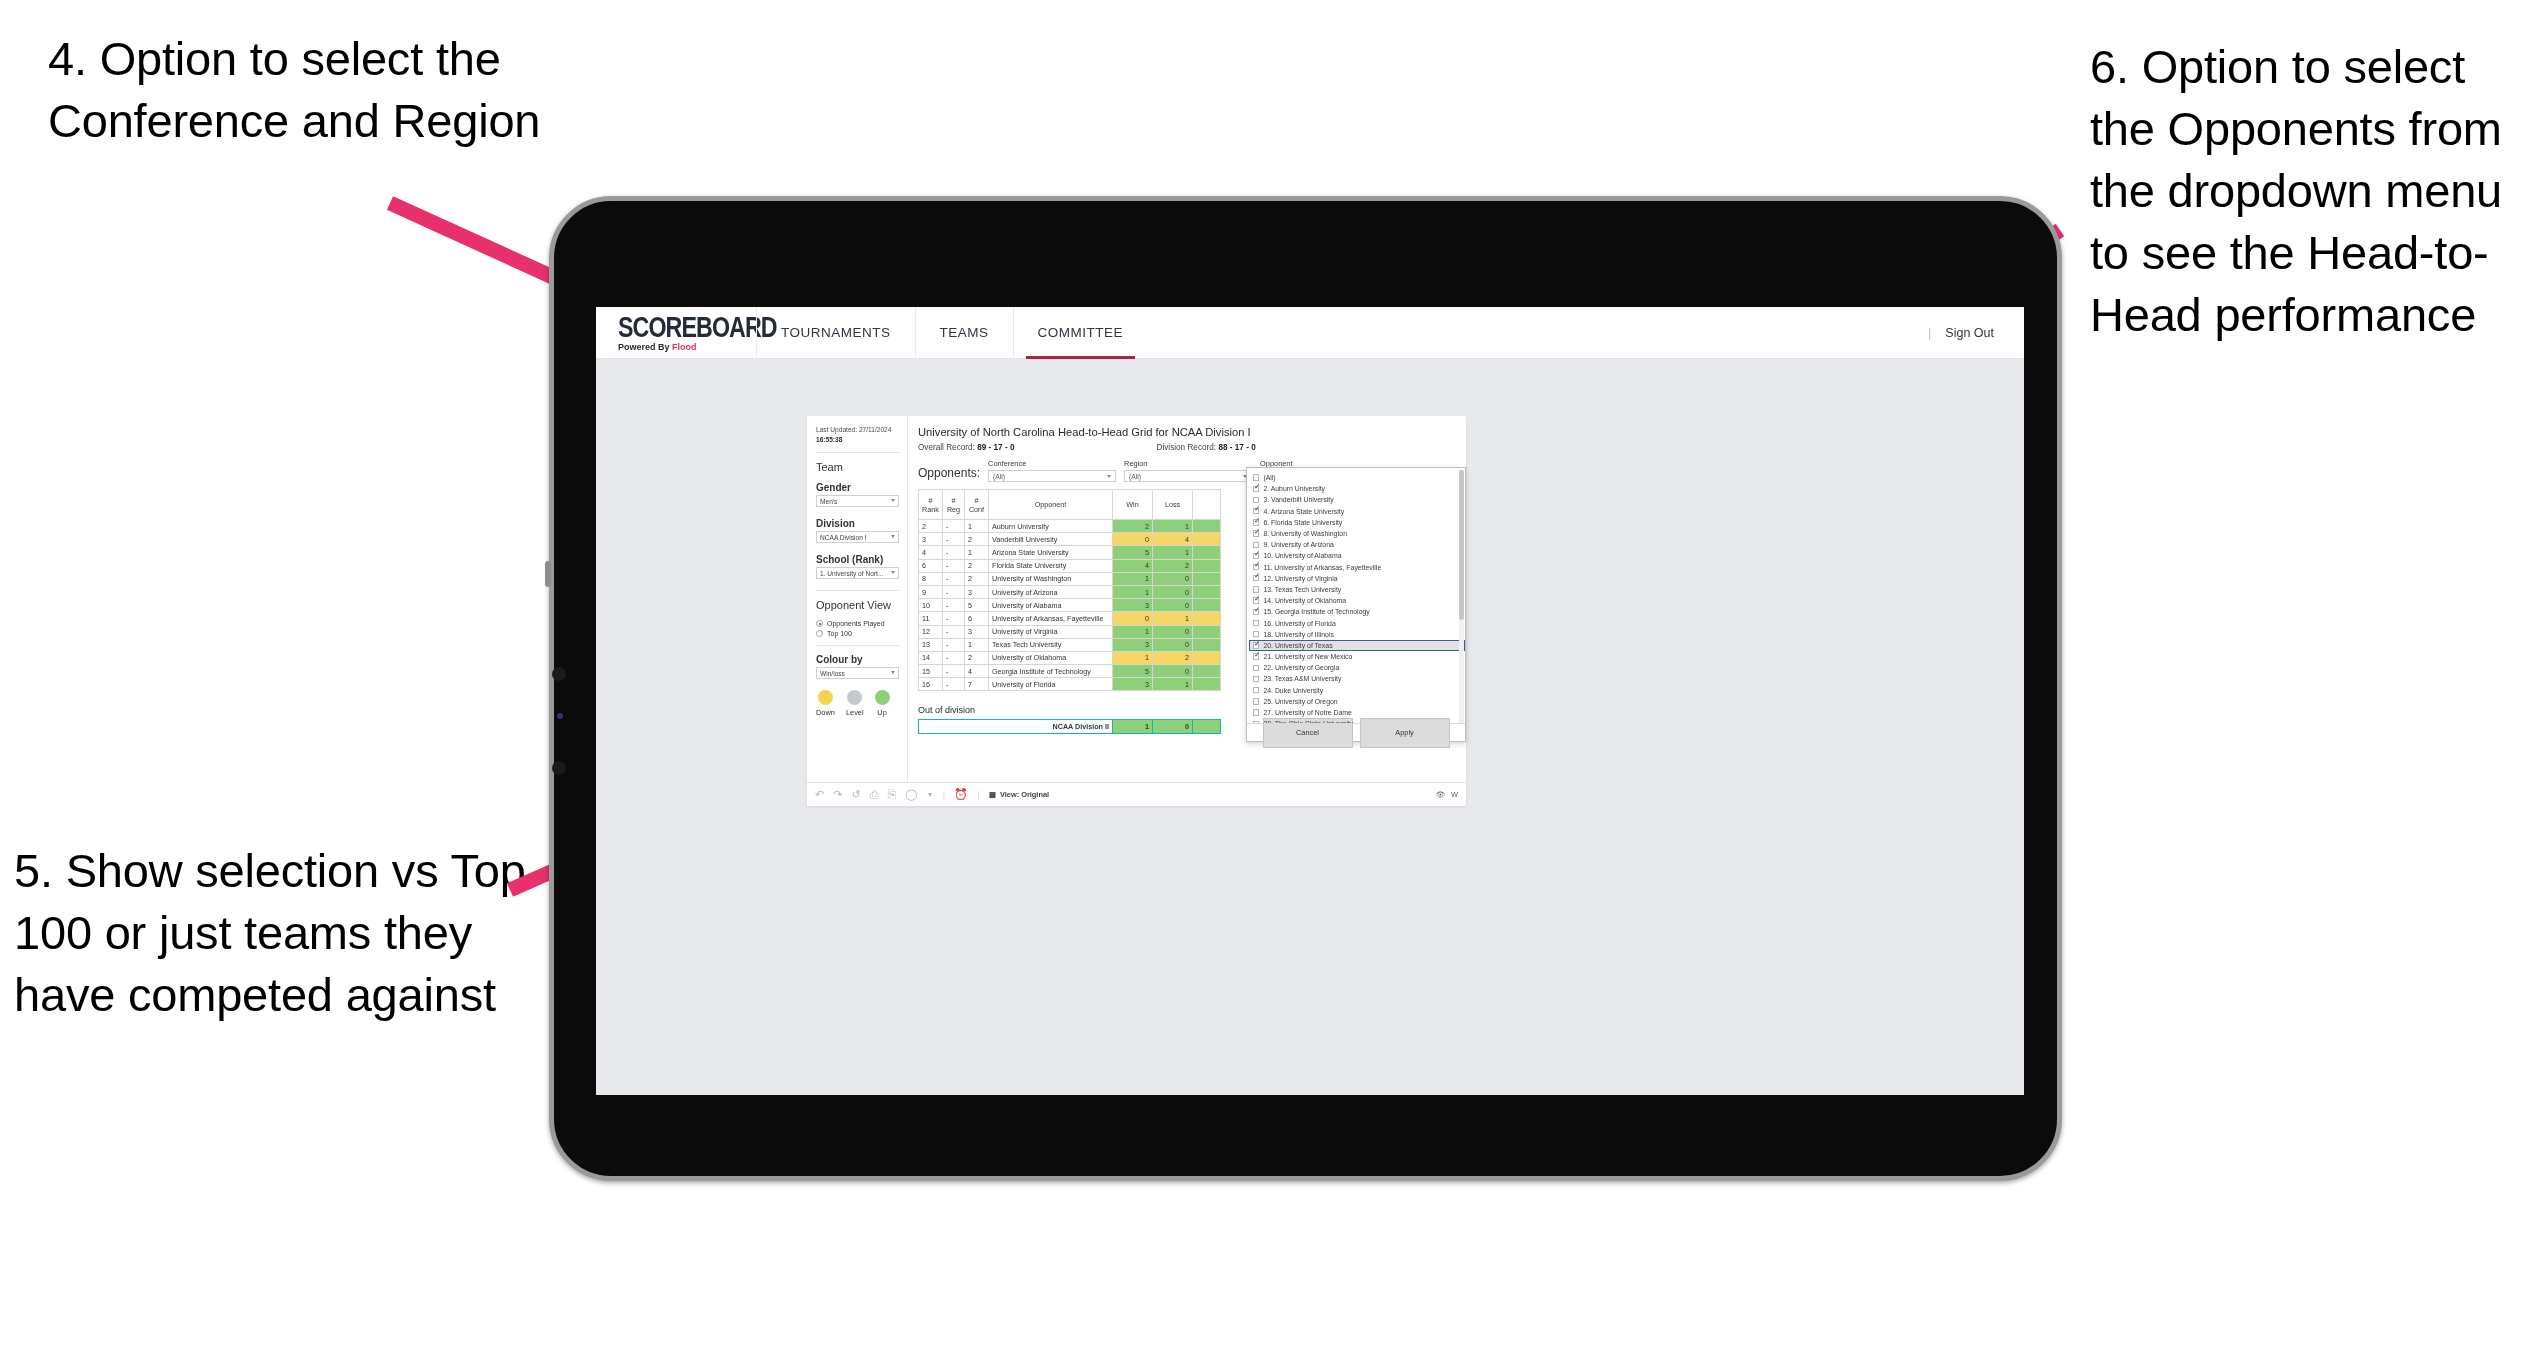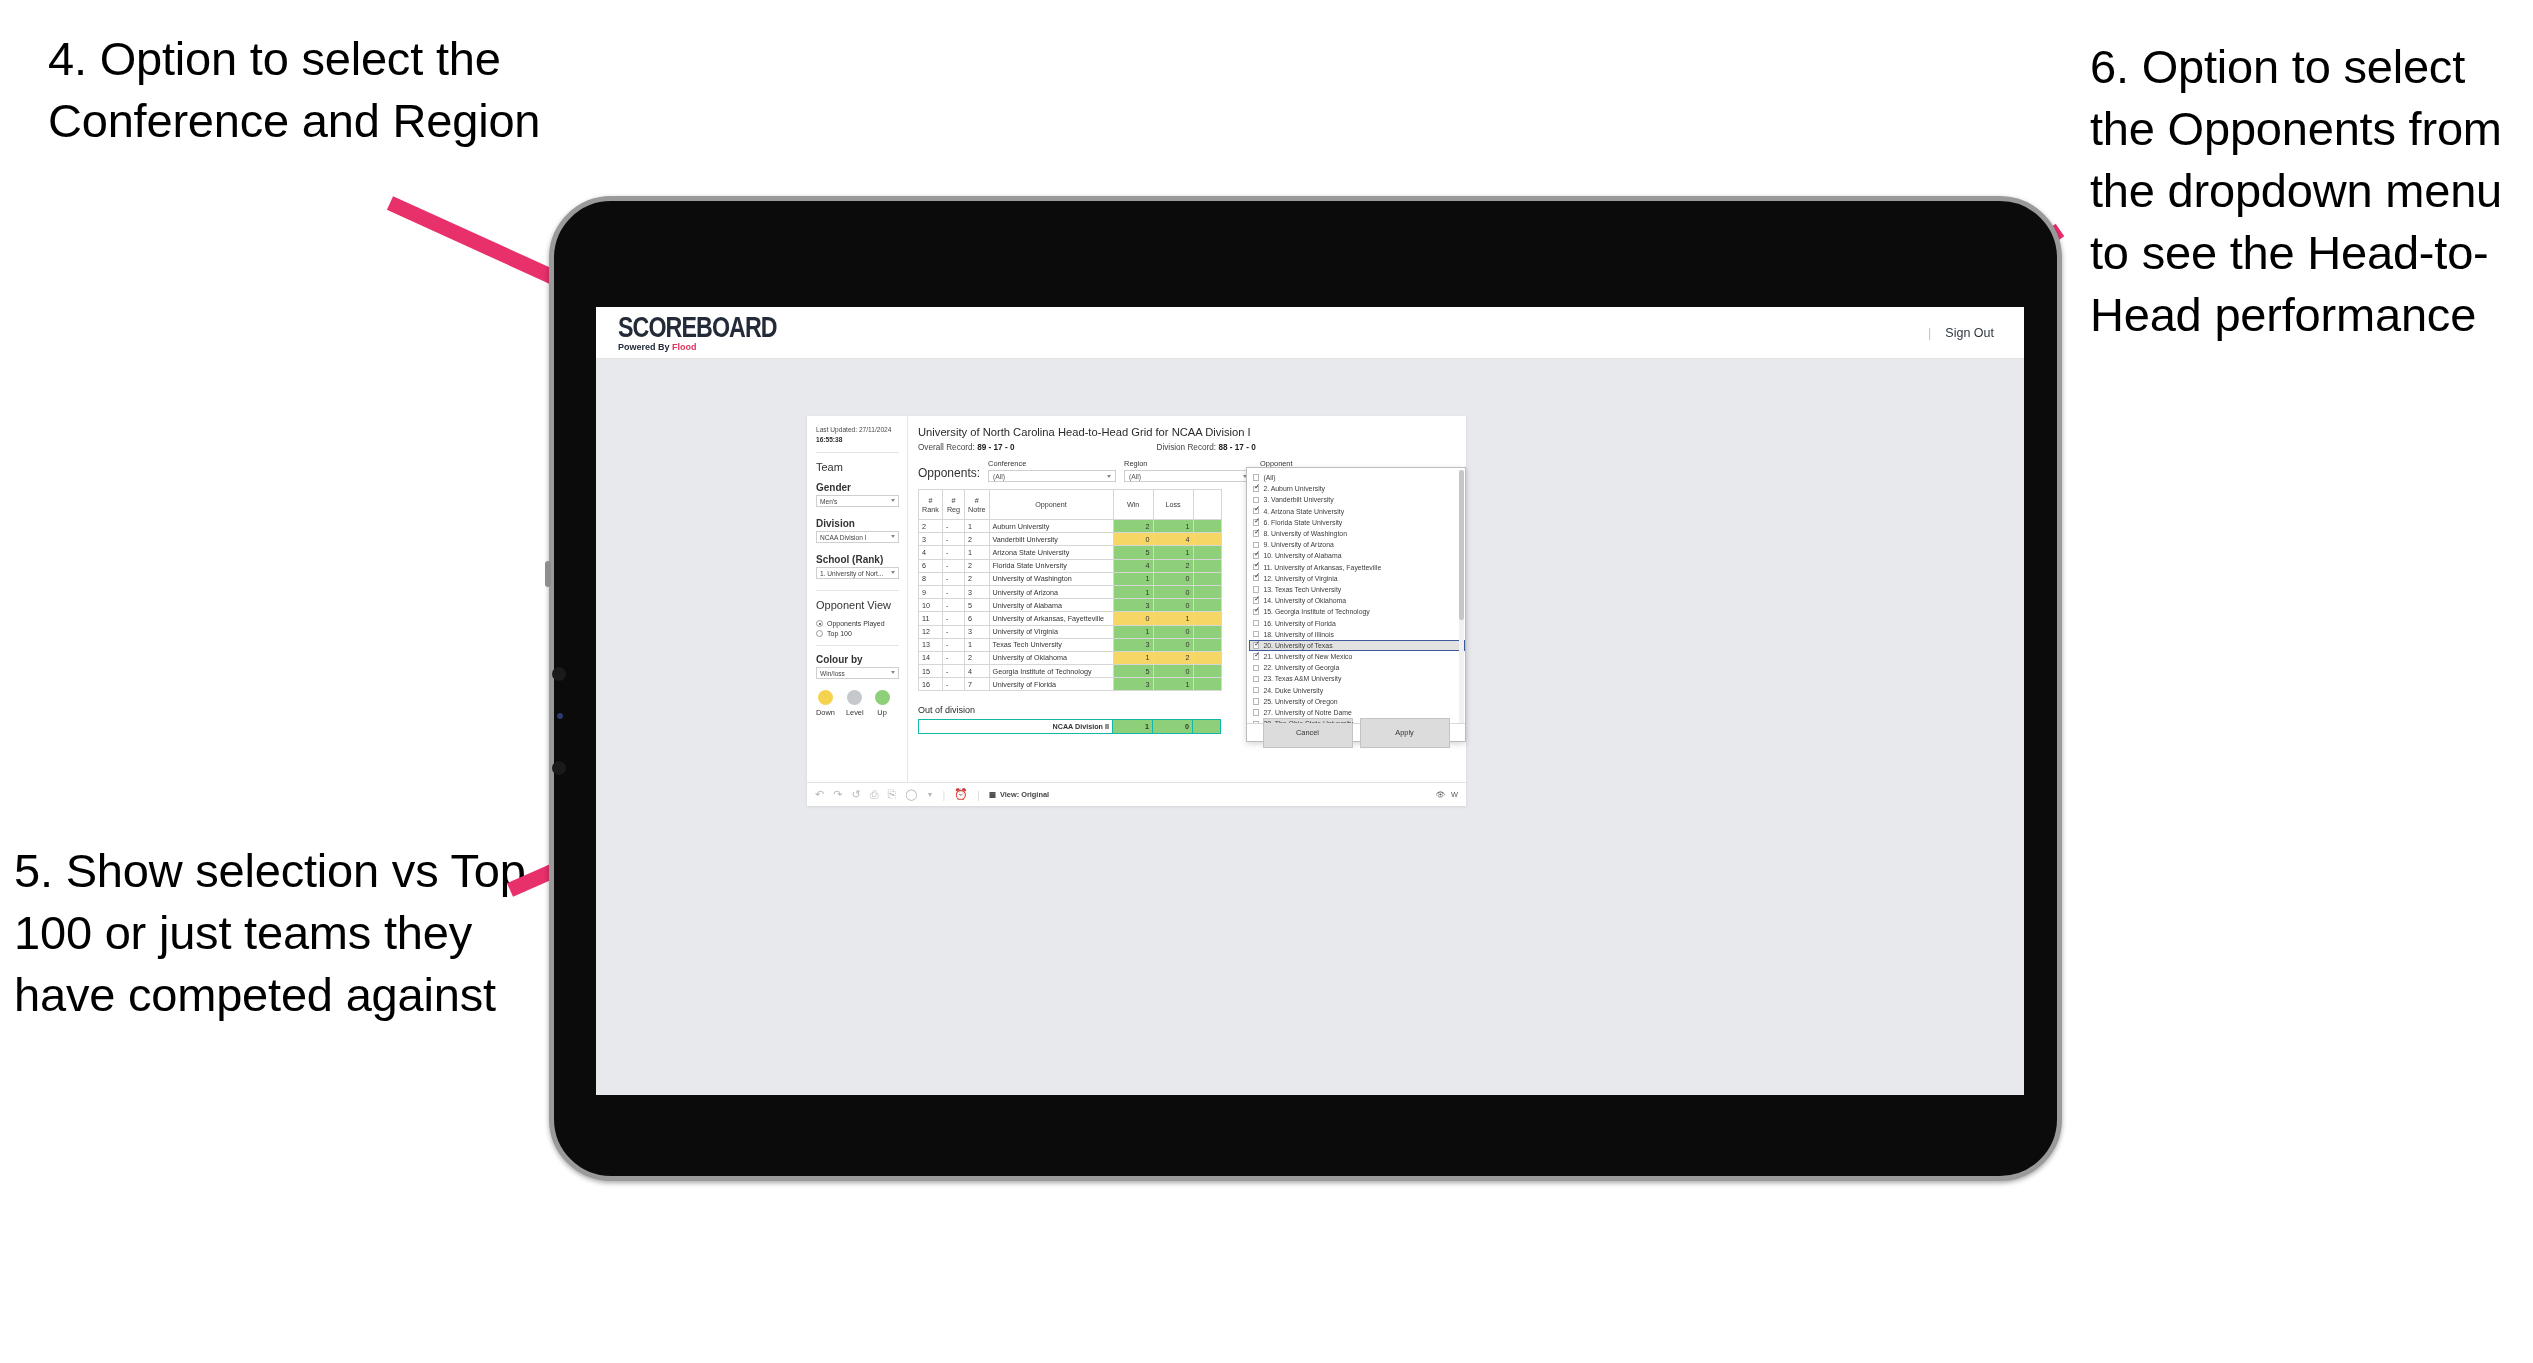--- a/index.html
+++ b/index.html
@@ -211,20 +211,25 @@
   <div class="cam c1"></div>
   <div class="cam-dot"></div>
   <div class="cam c2"></div>
 
   <div id="screen">
 
     <div class="site-header">
       <div class="logo-wrap">
         <div class="logo-main">SCOREBOARD</div>
         <div class="logo-sub"><span>Powered By </span><span class="accent">Flood</span></div>
+      </div>
+      <div class="topnav">
+        <div class="topnav-item">TOURNAMENTS</div>
+        <div class="topnav-item">TEAMS</div>
+        <div class="topnav-item active">COMMITTEE</div>
       </div>
       <div class="top-right">
         <span class="divider-v">|</span>
         <span>Sign Out</span>
       </div>
     </div>
 
 
     <div class="viz-canvas">
       <div class="viz-card">
@@ -320,21 +325,21 @@
                   <span class="caret"></span>
                 </div>
               </div>
             </div>
 
             <table class="grid">
               <thead>
                   <tr>
                 <th class="c-rank"><span>#</span><br><span>Rank</span></th>
                 <th class="c-reg"><span>#</span><br><span>Reg</span></th>
-                <th class="c-conf"><span>#</span><br><span>Notre</span></th>
+                <th class="c-conf"><span>#</span><br><span>Conf</span></th>
                 <th class="c-opp">Opponent</th>
                 <th class="c-num">Win</th>
                 <th class="c-num">Loss</th>
                 <th class="c-pad"></th>
               </tr>
                 </thead>
               <tbody id="grid-body">
                   <tr class="green">
                     <td class="c-rank">2</td>
                     <td class="c-reg">-</td>

